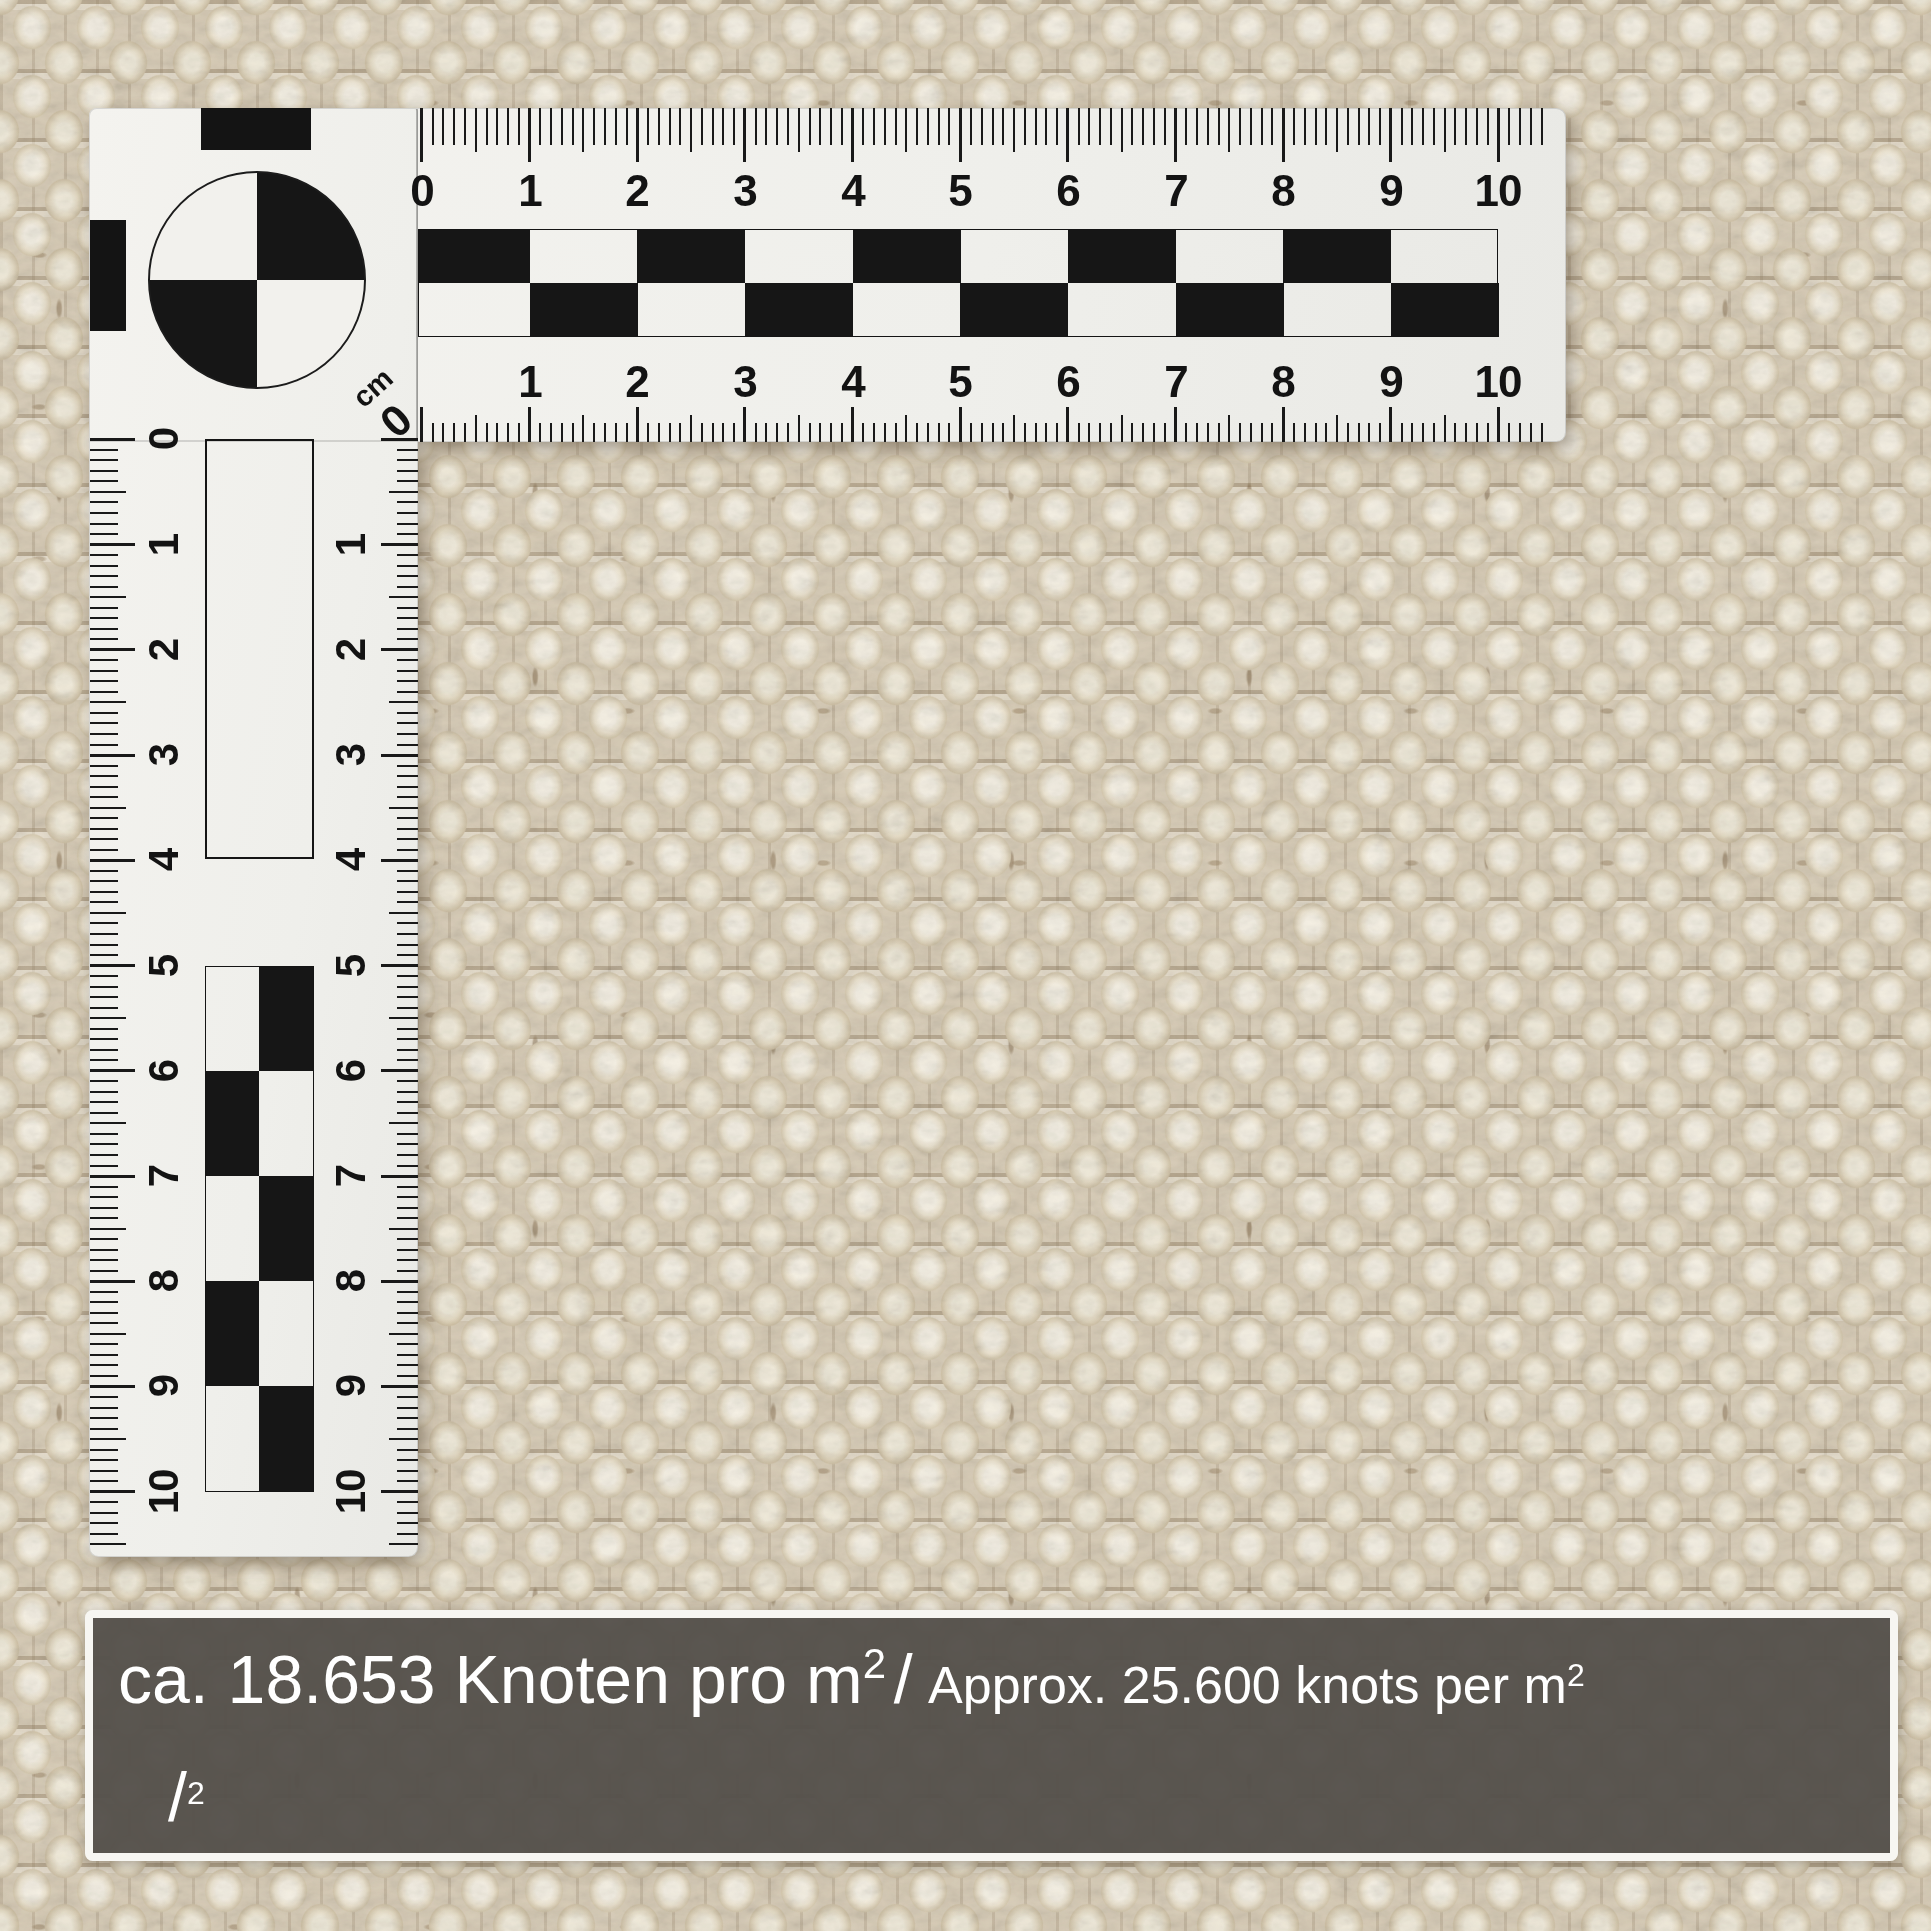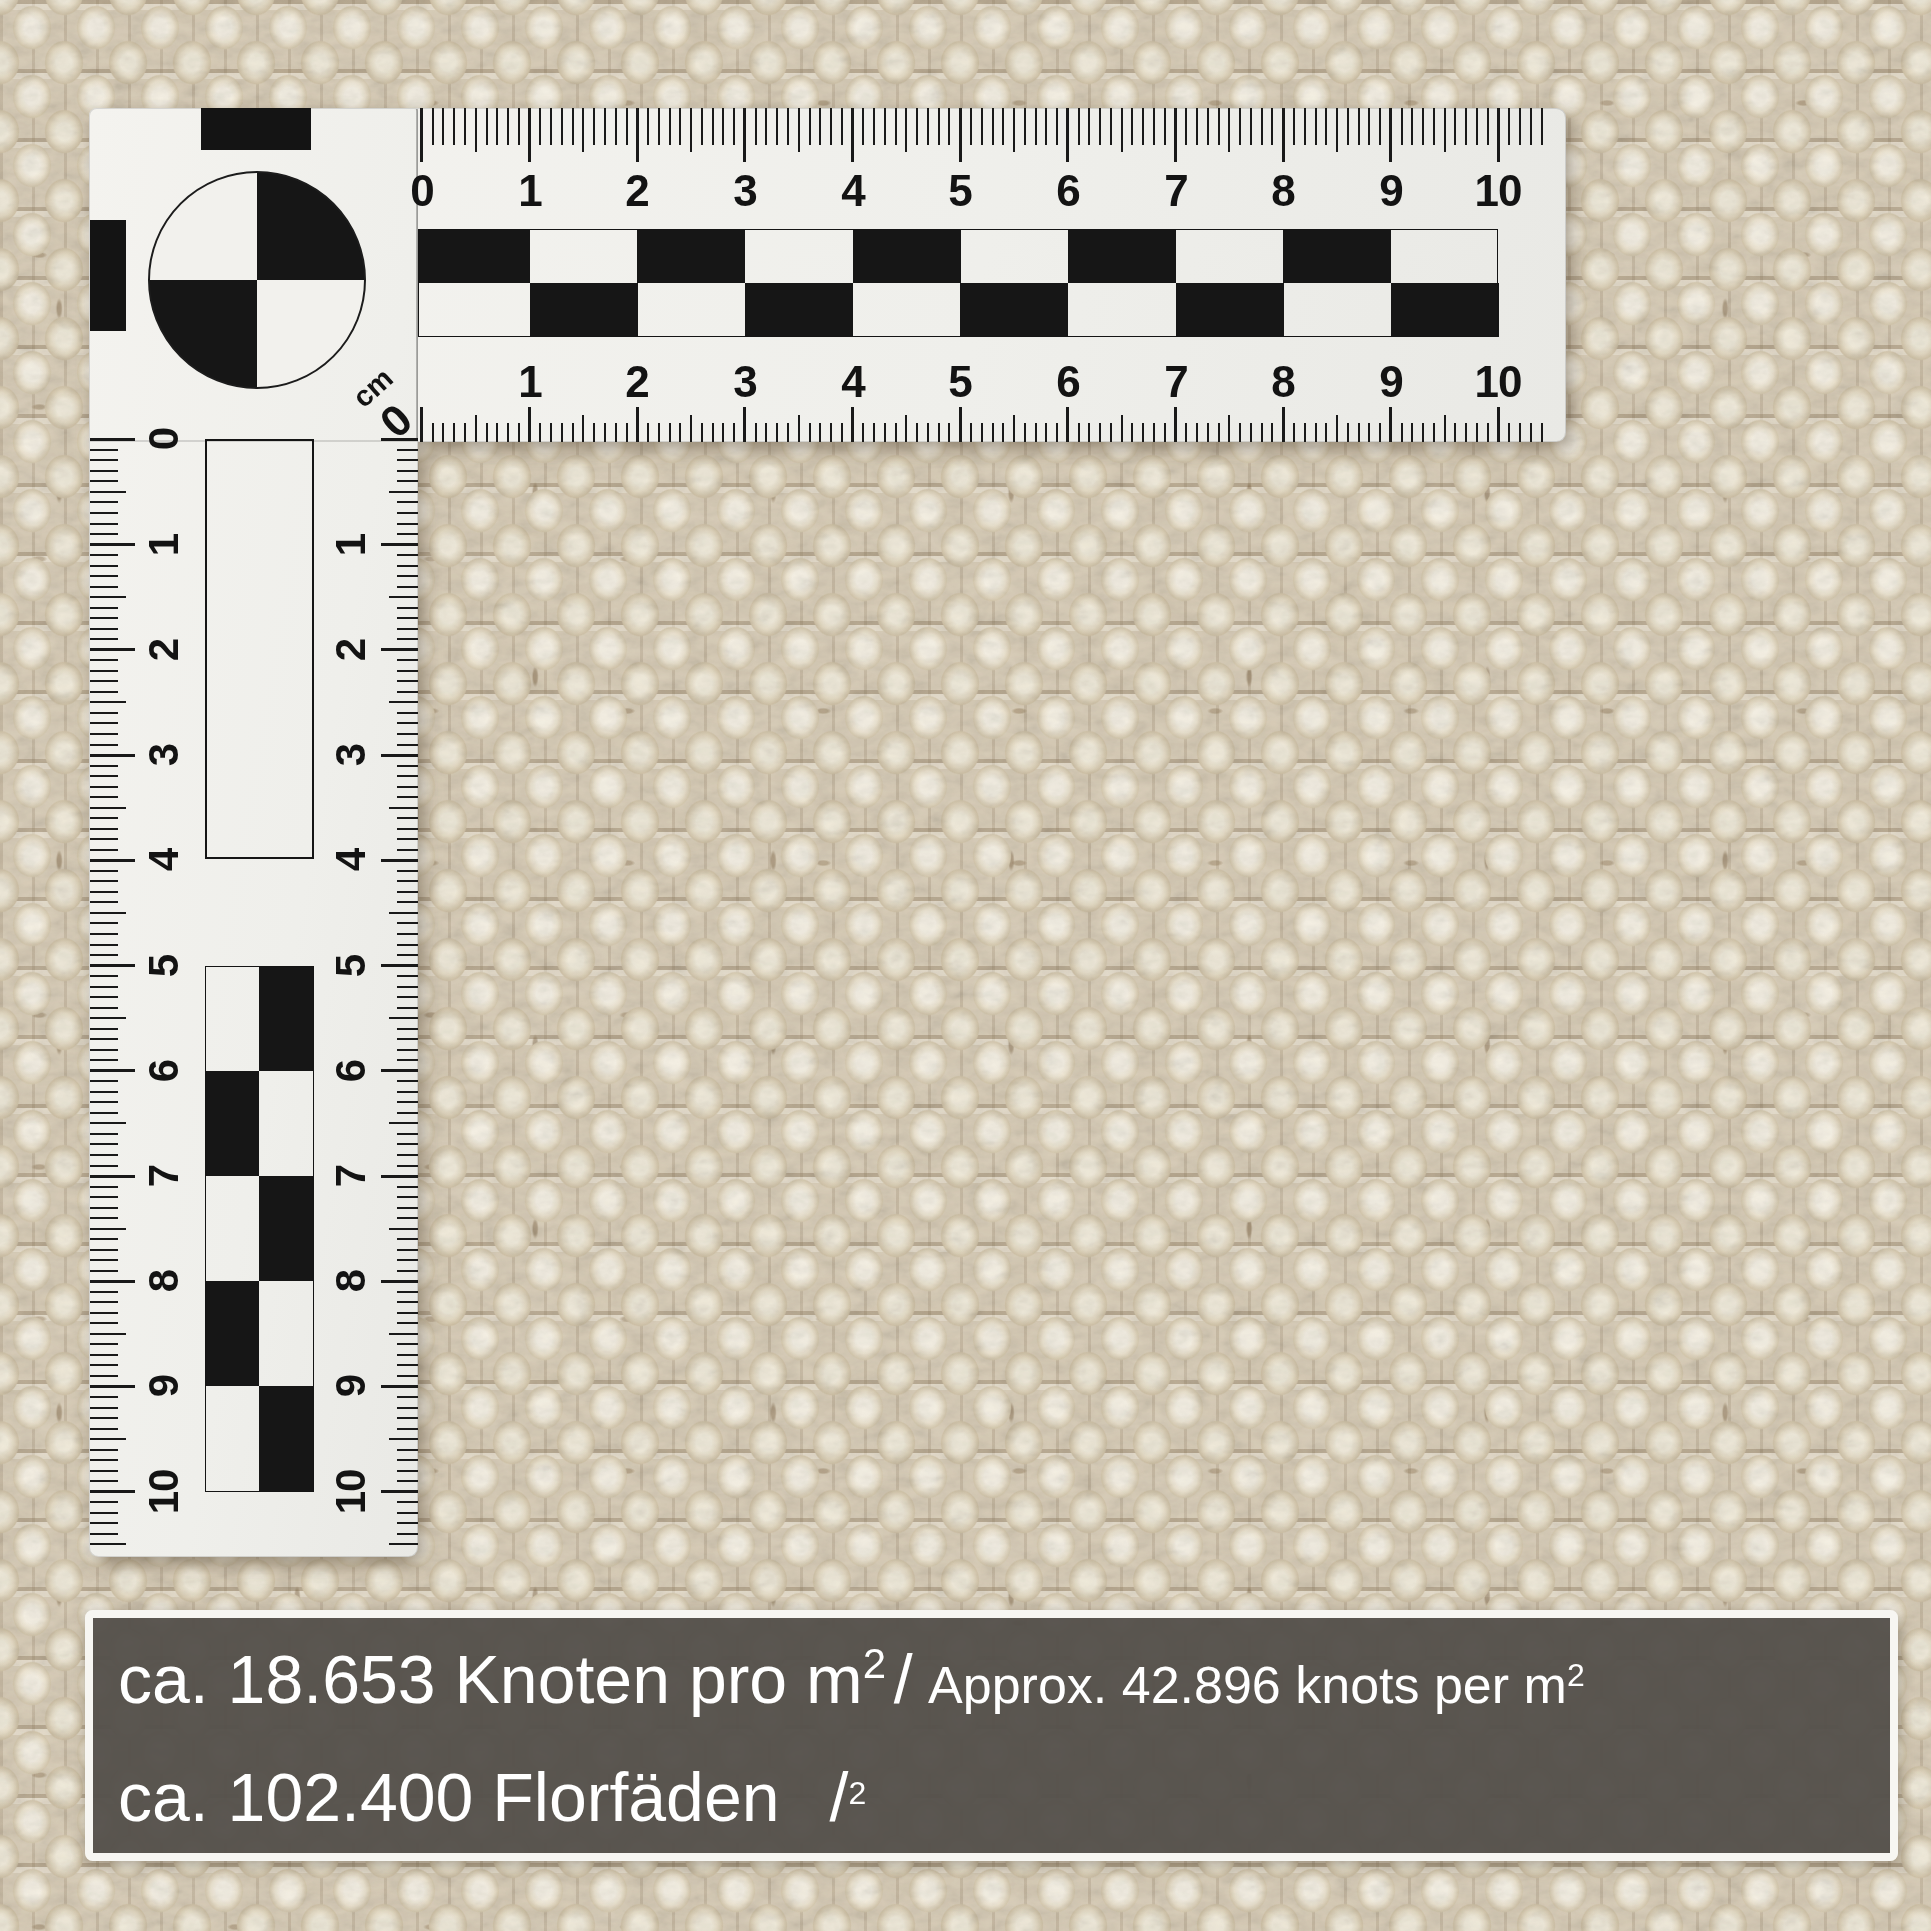--- a/index.html
+++ b/index.html
@@ -585,23 +585,22 @@
 
     <div class="cm-unit">cm</div>
     <div class="corner-zero">0</div>
   </div>
 
   <div class="band">
     <div class="bline bline1">
       <span class="t-de">ca. 18.653 Knoten pro m</span>
       <span class="sup-de">2</span>
       <span class="t-sl gap-sl1">/</span>
-      <span class="t-en gap-en1">Approx. 42.896 knots per m</span>
+      <span class="t-en gap-en1">Approx. 25.600 knots per m</span>
       <span class="sup-en">2</span>
     </div>
     <div class="bline bline2">
-      <span class="t-de">ca. 102.400 Florfäden</span>
       <span class="t-sl gap-sl2">/</span>
       <span class="sup-en">2</span>
     </div>
   </div>
 </div>
 
 
 </body></html>

